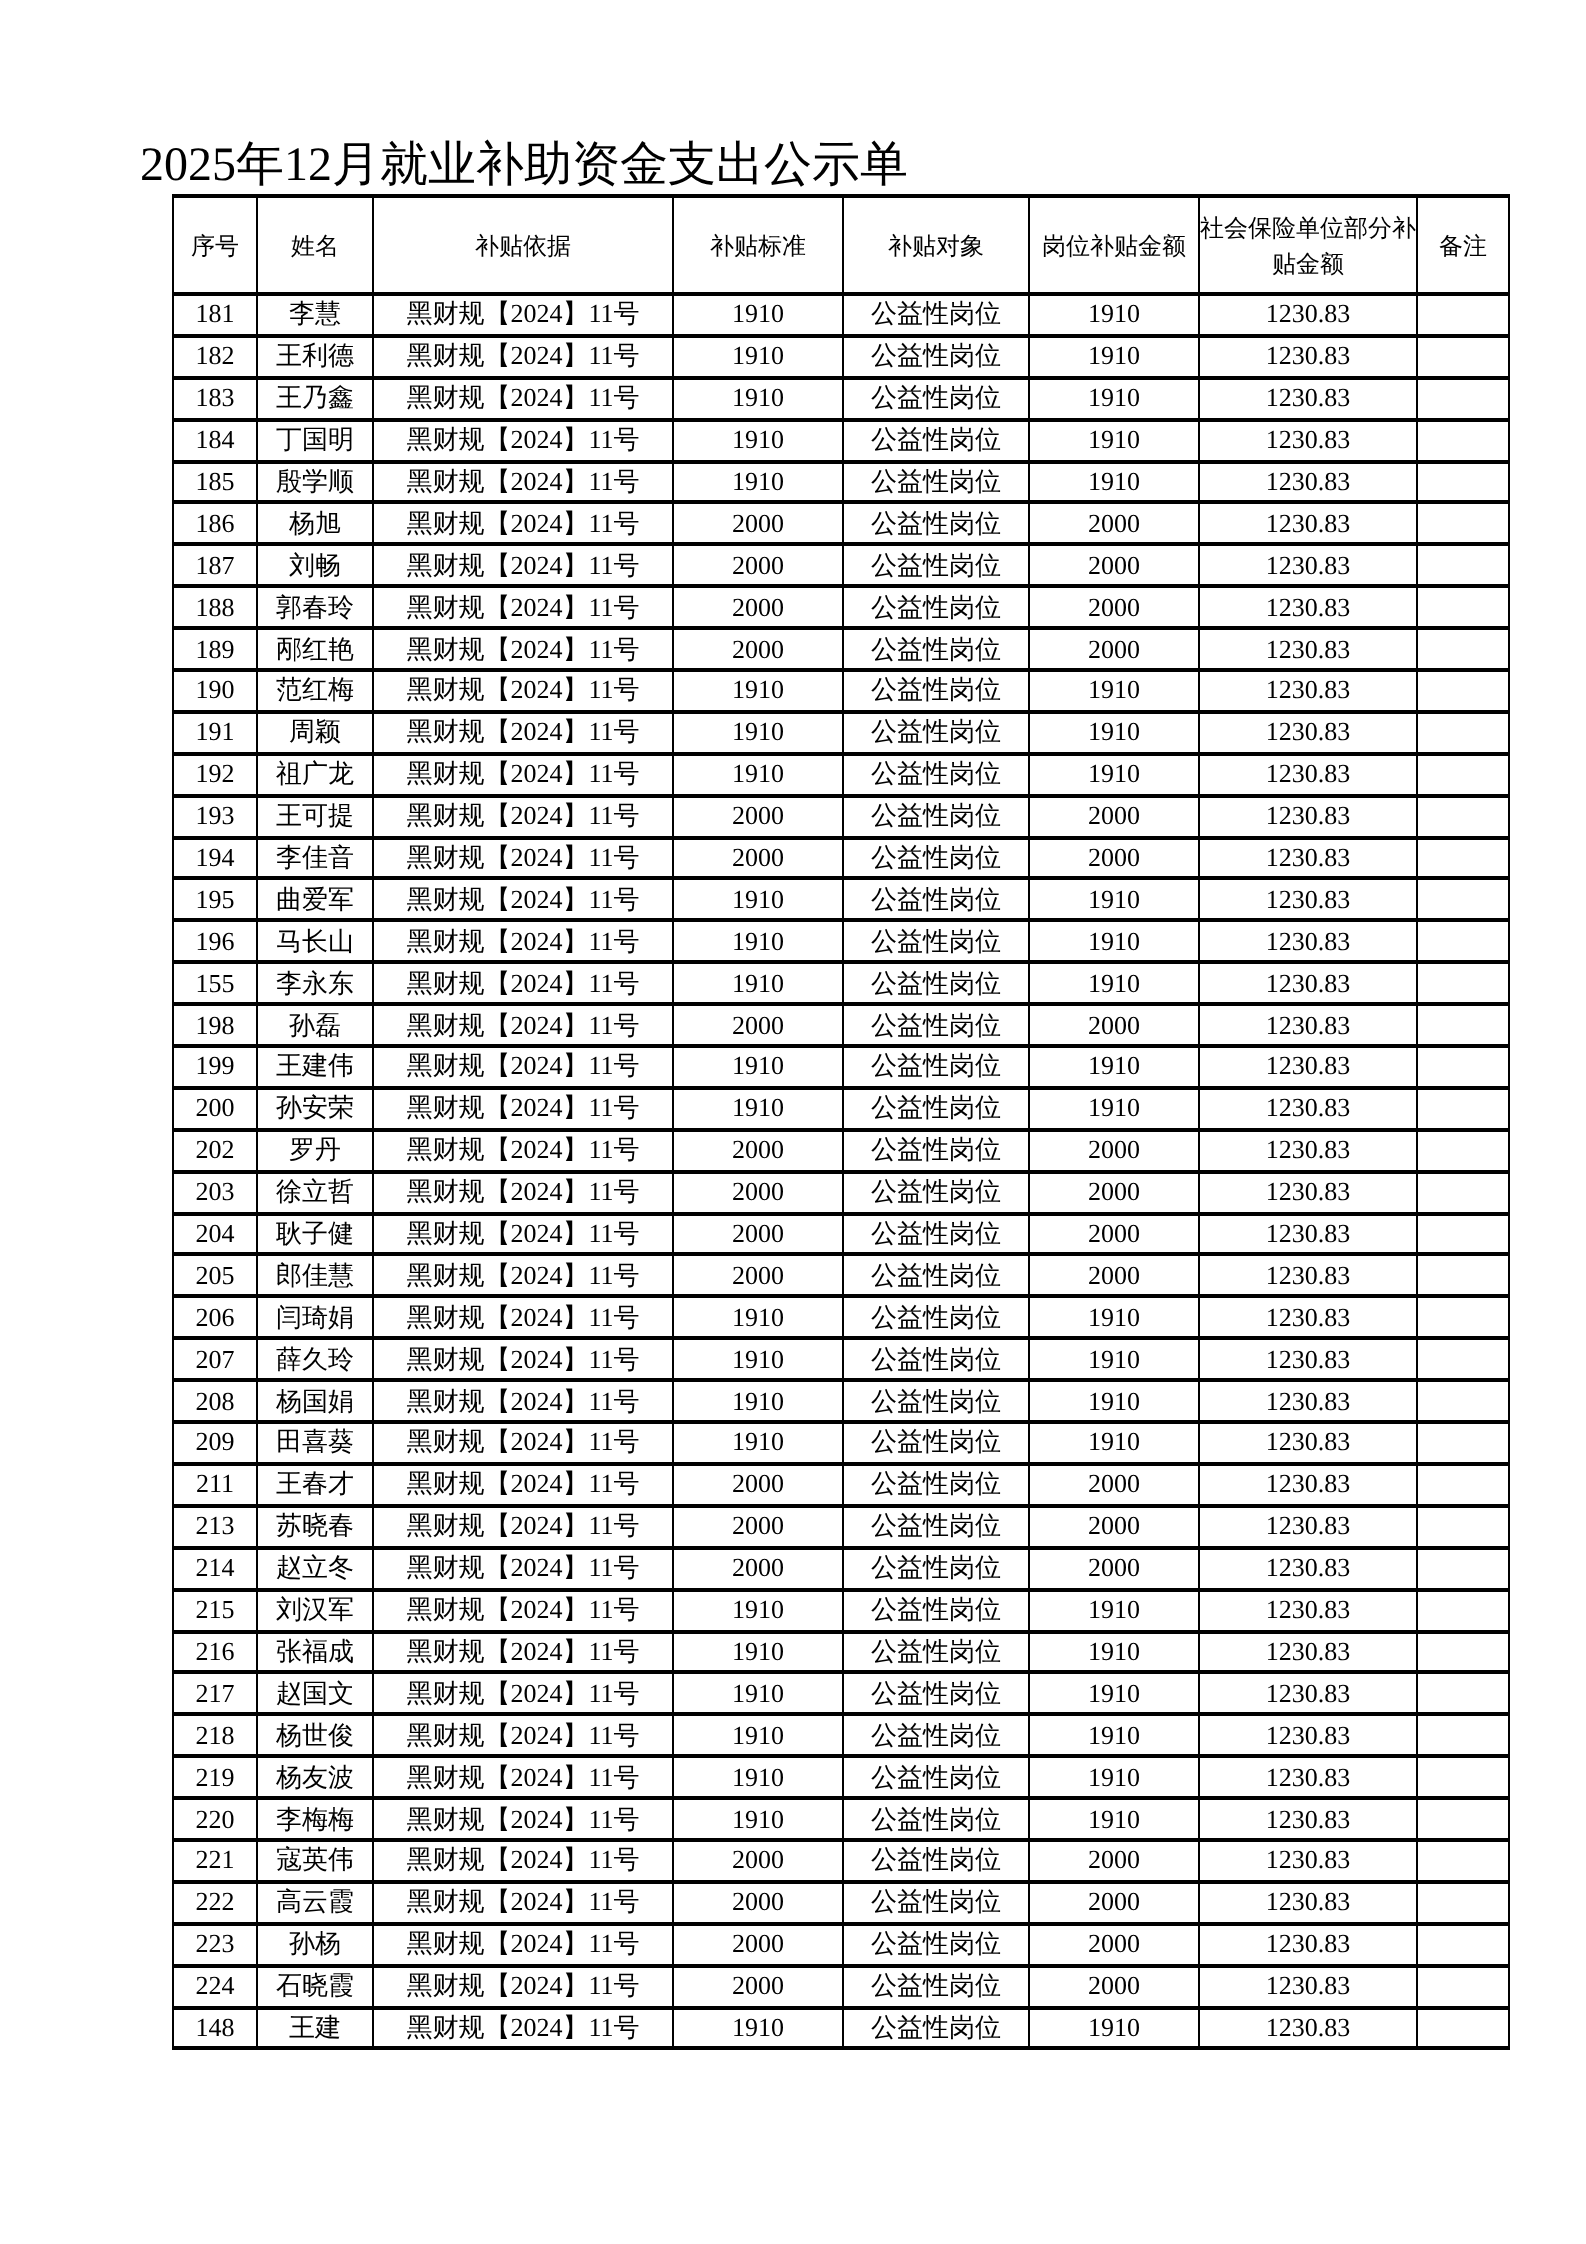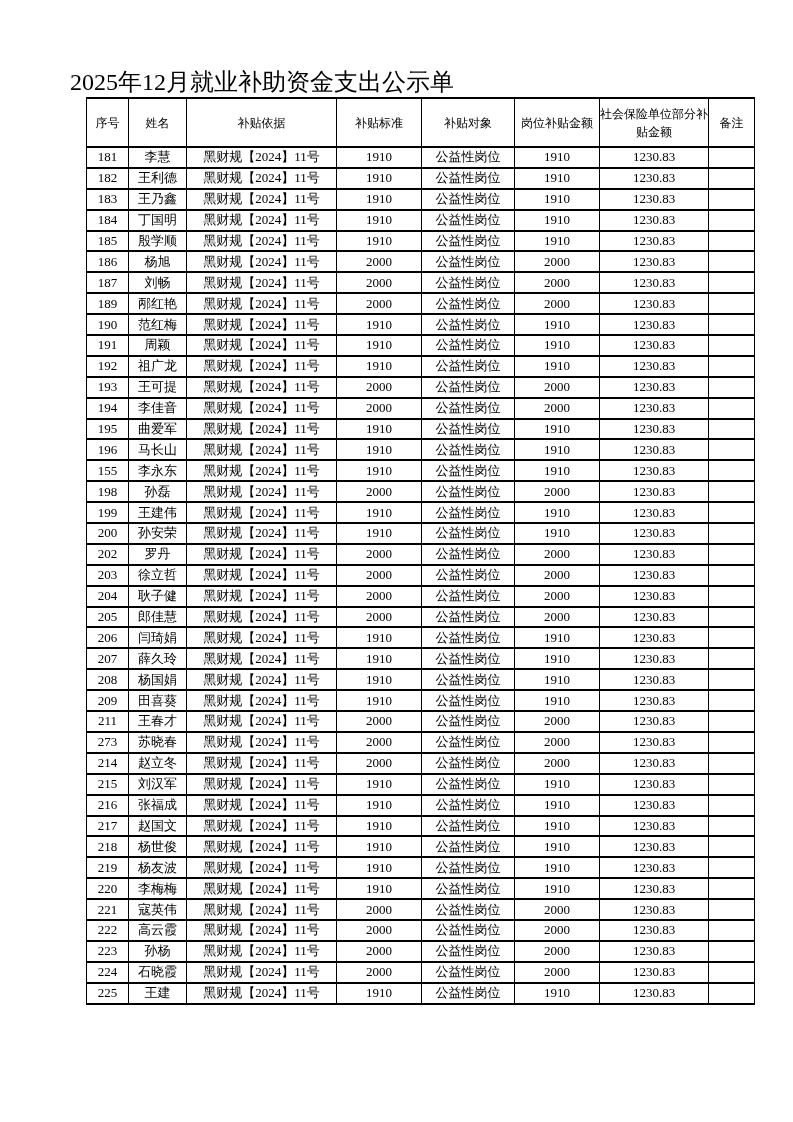--- a/index.html
+++ b/index.html
@@ -147,20 +147,30 @@
         <td>187</td>
         <td>刘畅</td>
         <td>黑财规【2024】11号</td>
         <td>2000</td>
         <td>公益性岗位</td>
         <td>2000</td>
         <td>1230.83</td>
         <td></td>
       </tr>
       <tr>
+        <td>188</td>
+        <td>郭春玲</td>
+        <td>黑财规【2024】11号</td>
+        <td>2000</td>
+        <td>公益性岗位</td>
+        <td>2000</td>
+        <td>1230.83</td>
+        <td></td>
+      </tr>
+      <tr>
         <td>189</td>
         <td>邴红艳</td>
         <td>黑财规【2024】11号</td>
         <td>2000</td>
         <td>公益性岗位</td>
         <td>2000</td>
         <td>1230.83</td>
         <td></td>
       </tr>
       <tr>
@@ -357,21 +367,21 @@
         <td>211</td>
         <td>王春才</td>
         <td>黑财规【2024】11号</td>
         <td>2000</td>
         <td>公益性岗位</td>
         <td>2000</td>
         <td>1230.83</td>
         <td></td>
       </tr>
       <tr>
-        <td>273</td>
+        <td>213</td>
         <td>苏晓春</td>
         <td>黑财规【2024】11号</td>
         <td>2000</td>
         <td>公益性岗位</td>
         <td>2000</td>
         <td>1230.83</td>
         <td></td>
       </tr>
       <tr>
         <td>214</td>
@@ -477,21 +487,21 @@
         <td>224</td>
         <td>石晓霞</td>
         <td>黑财规【2024】11号</td>
         <td>2000</td>
         <td>公益性岗位</td>
         <td>2000</td>
         <td>1230.83</td>
         <td></td>
       </tr>
       <tr>
-        <td>225</td>
+        <td>148</td>
         <td>王建</td>
         <td>黑财规【2024】11号</td>
         <td>1910</td>
         <td>公益性岗位</td>
         <td>1910</td>
         <td>1230.83</td>
         <td></td>
       </tr>
     </tbody>
 </table>

